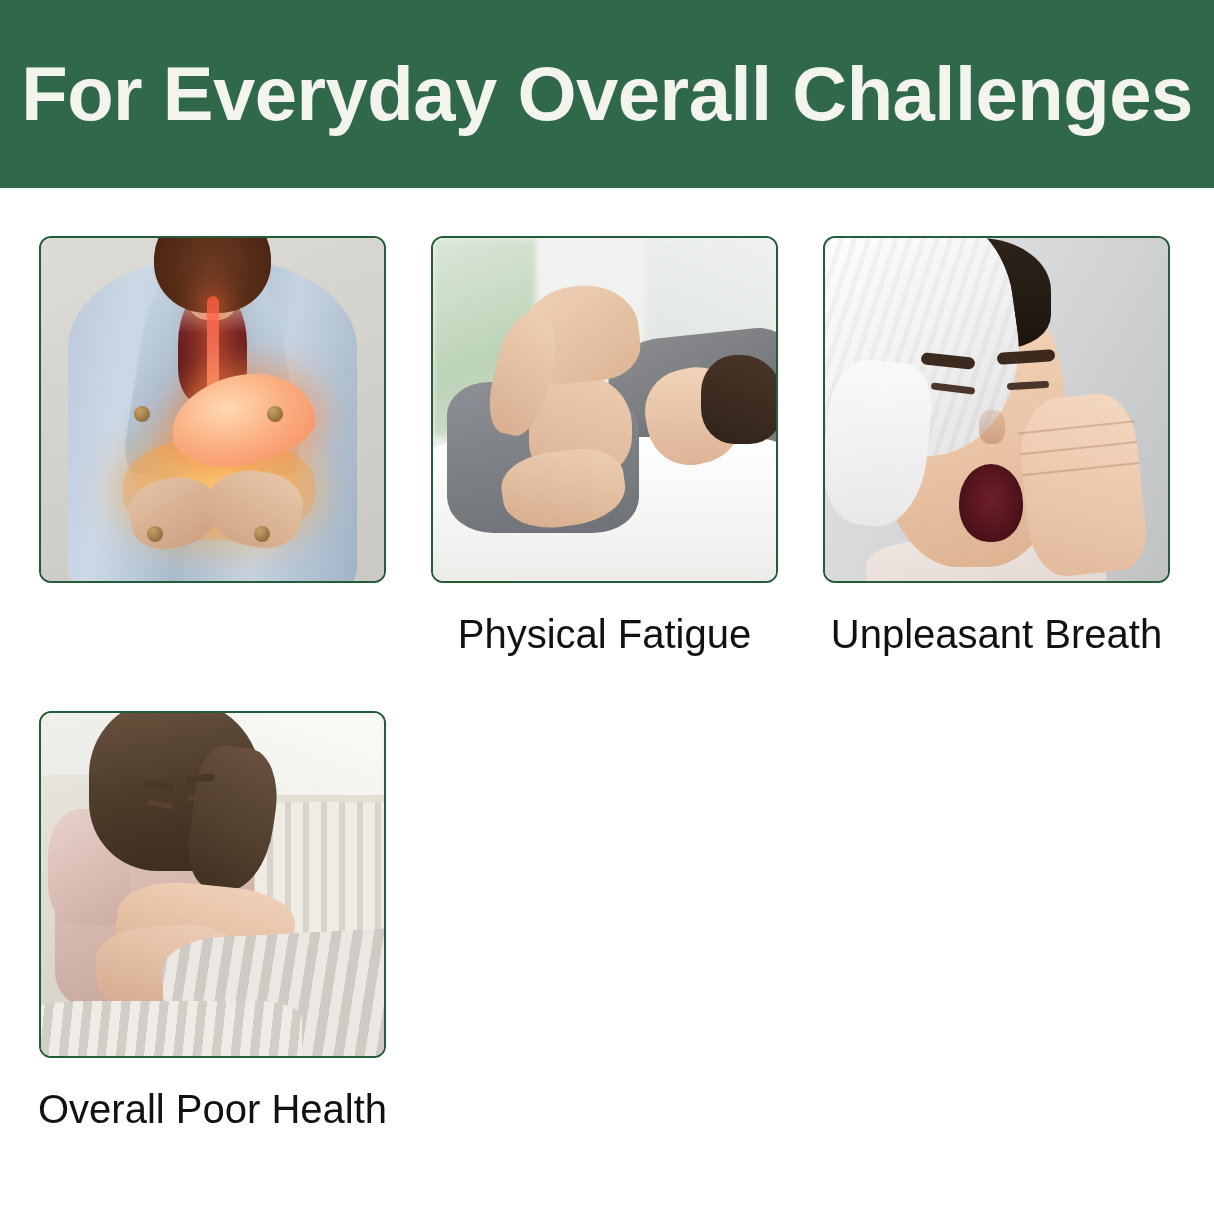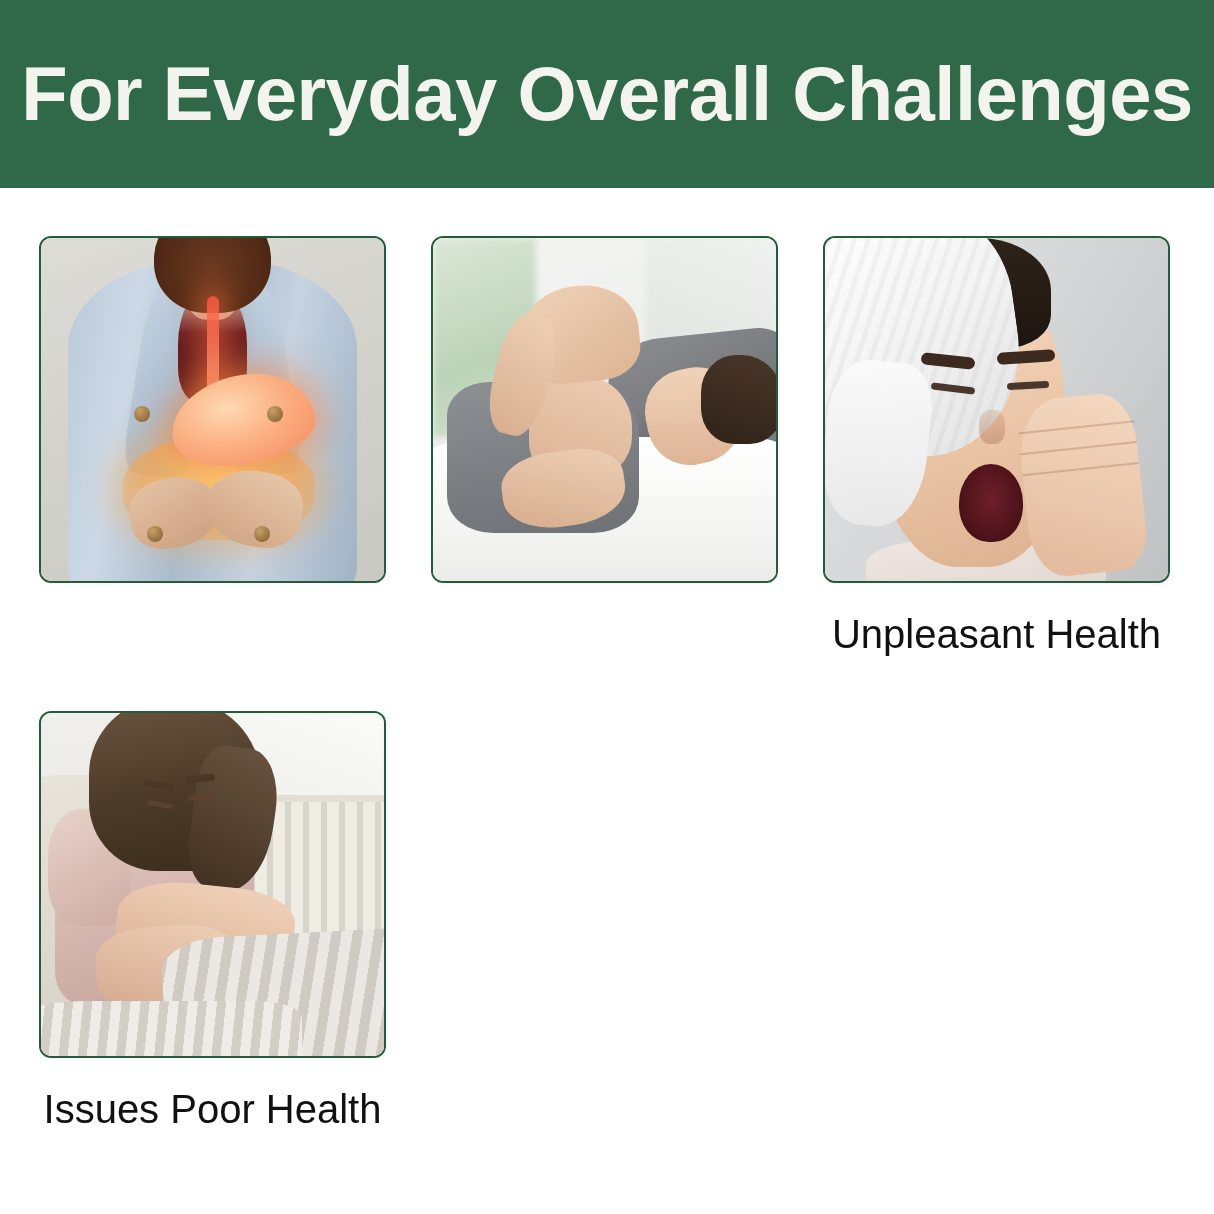--- a/index.html
+++ b/index.html
@@ -493,20 +493,21 @@
         <div class="lay c3-sheet"></div>
         <div class="lay c3-torso"></div>
         <div class="lay c3-chest"></div>
         <div class="lay c3-head"></div>
         <div class="lay c3-hair"></div>
         <div class="lay c3-armU"></div>
         <div class="lay c3-armL"></div>
         <div class="lay c3-armFront"></div>
       </div>
     </div>
+    <div class="caption">Physical Fatigue</div>
   </div>
 
   <div class="cell">
     <div class="thumb">
       <div class="scene">
         <div class="lay c4-bg"></div>
         <div class="lay c4-shoulder"></div>
         <div class="lay c4-face"></div>
         <div class="lay c4-hair"></div>
         <div class="lay c4-towel"></div>
@@ -517,21 +518,21 @@
         <div class="lay c4-eyeR"></div>
         <div class="lay c4-nose"></div>
         <div class="lay c4-mouth"></div>
         <div class="lay c4-hand">
           <div class="c4-finger" style="margin-top:26%"></div>
           <div class="c4-finger" style="margin-top:16%"></div>
           <div class="c4-finger" style="margin-top:16%"></div>
         </div>
       </div>
     </div>
-    <div class="caption">Unpleasant Health</div>
+    <div class="caption">Unpleasant Breath</div>
   </div>
 
 
   <div class="cell">
     <div class="thumb">
       <div class="scene">
         <div class="lay c6-bg"></div>
         <div class="lay c6-windowGlow"></div>
         <div class="lay c6-radTop"></div>
         <div class="lay c6-radiator"></div>
@@ -544,16 +545,16 @@
         <div class="lay c6-browL"></div>
         <div class="lay c6-browR"></div>
         <div class="lay c6-eyeL"></div>
         <div class="lay c6-eyeR"></div>
         <div class="lay c6-arm"></div>
         <div class="lay c6-arm2"></div>
         <div class="lay c6-blanket"></div>
         <div class="lay c6-blanket2"></div>
       </div>
     </div>
-    <div class="caption">Issues Poor Health</div>
+    <div class="caption">Overall Poor Health</div>
   </div>
 
 </div>
 
 </body></html>

